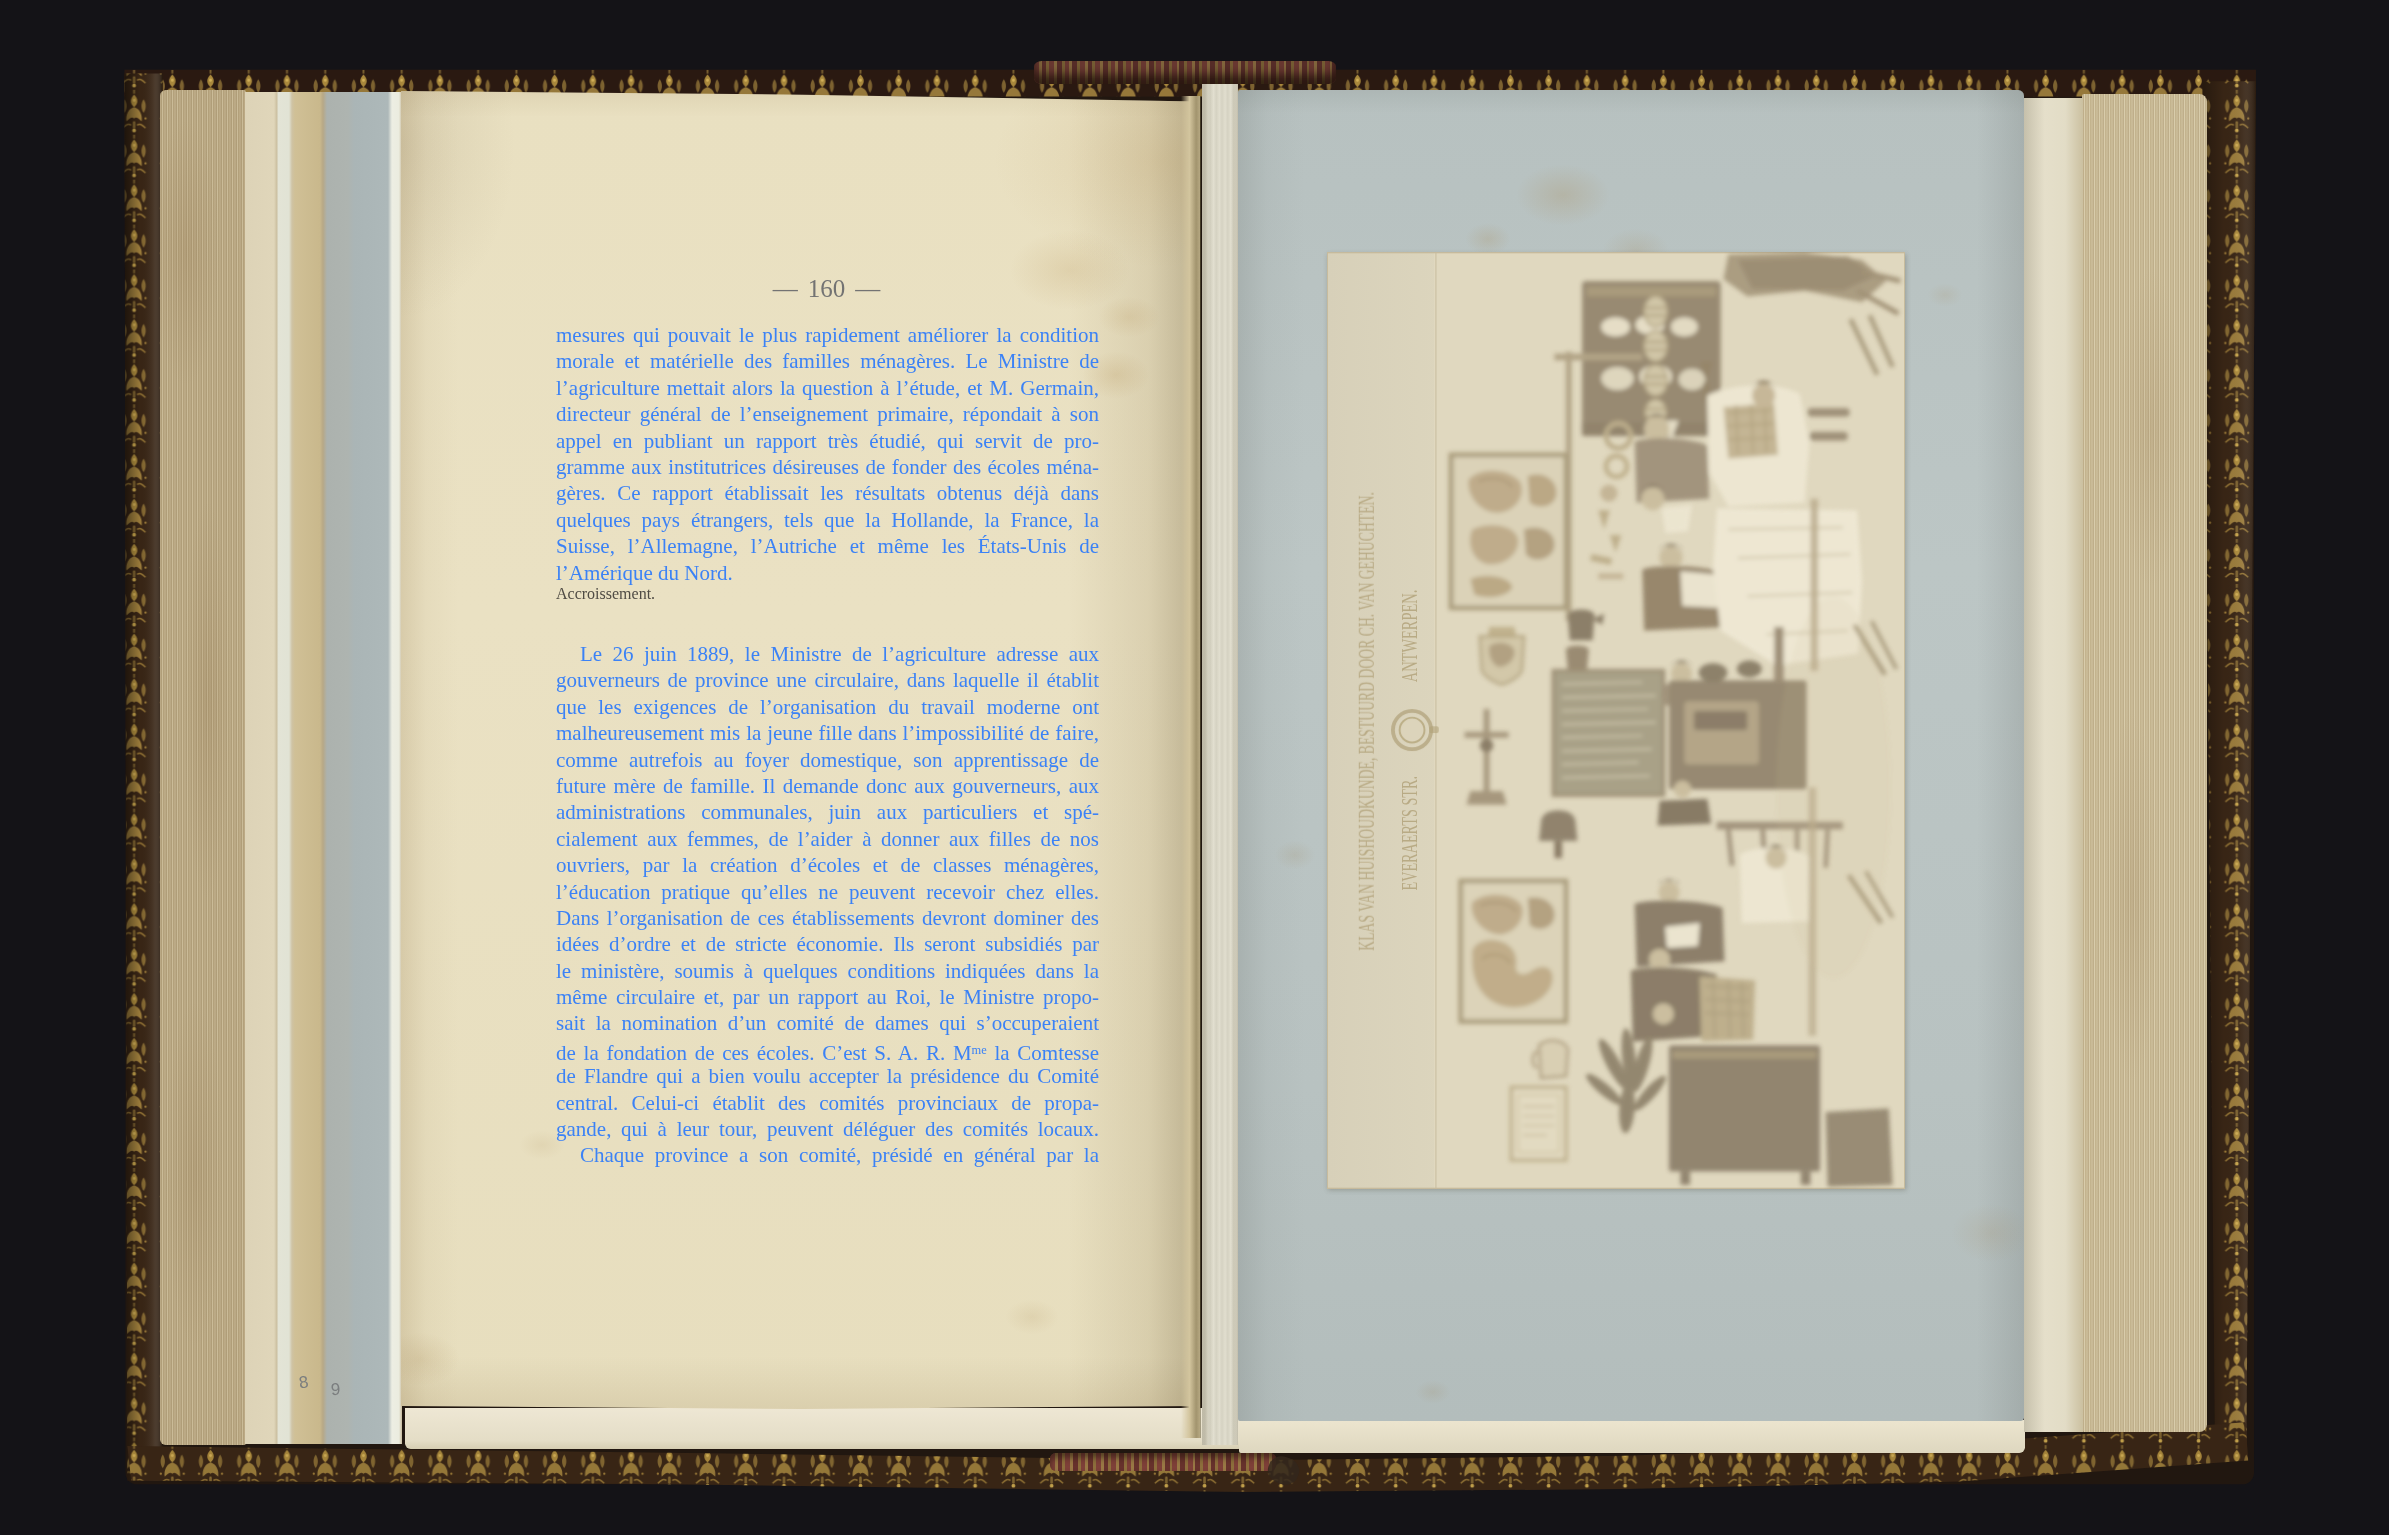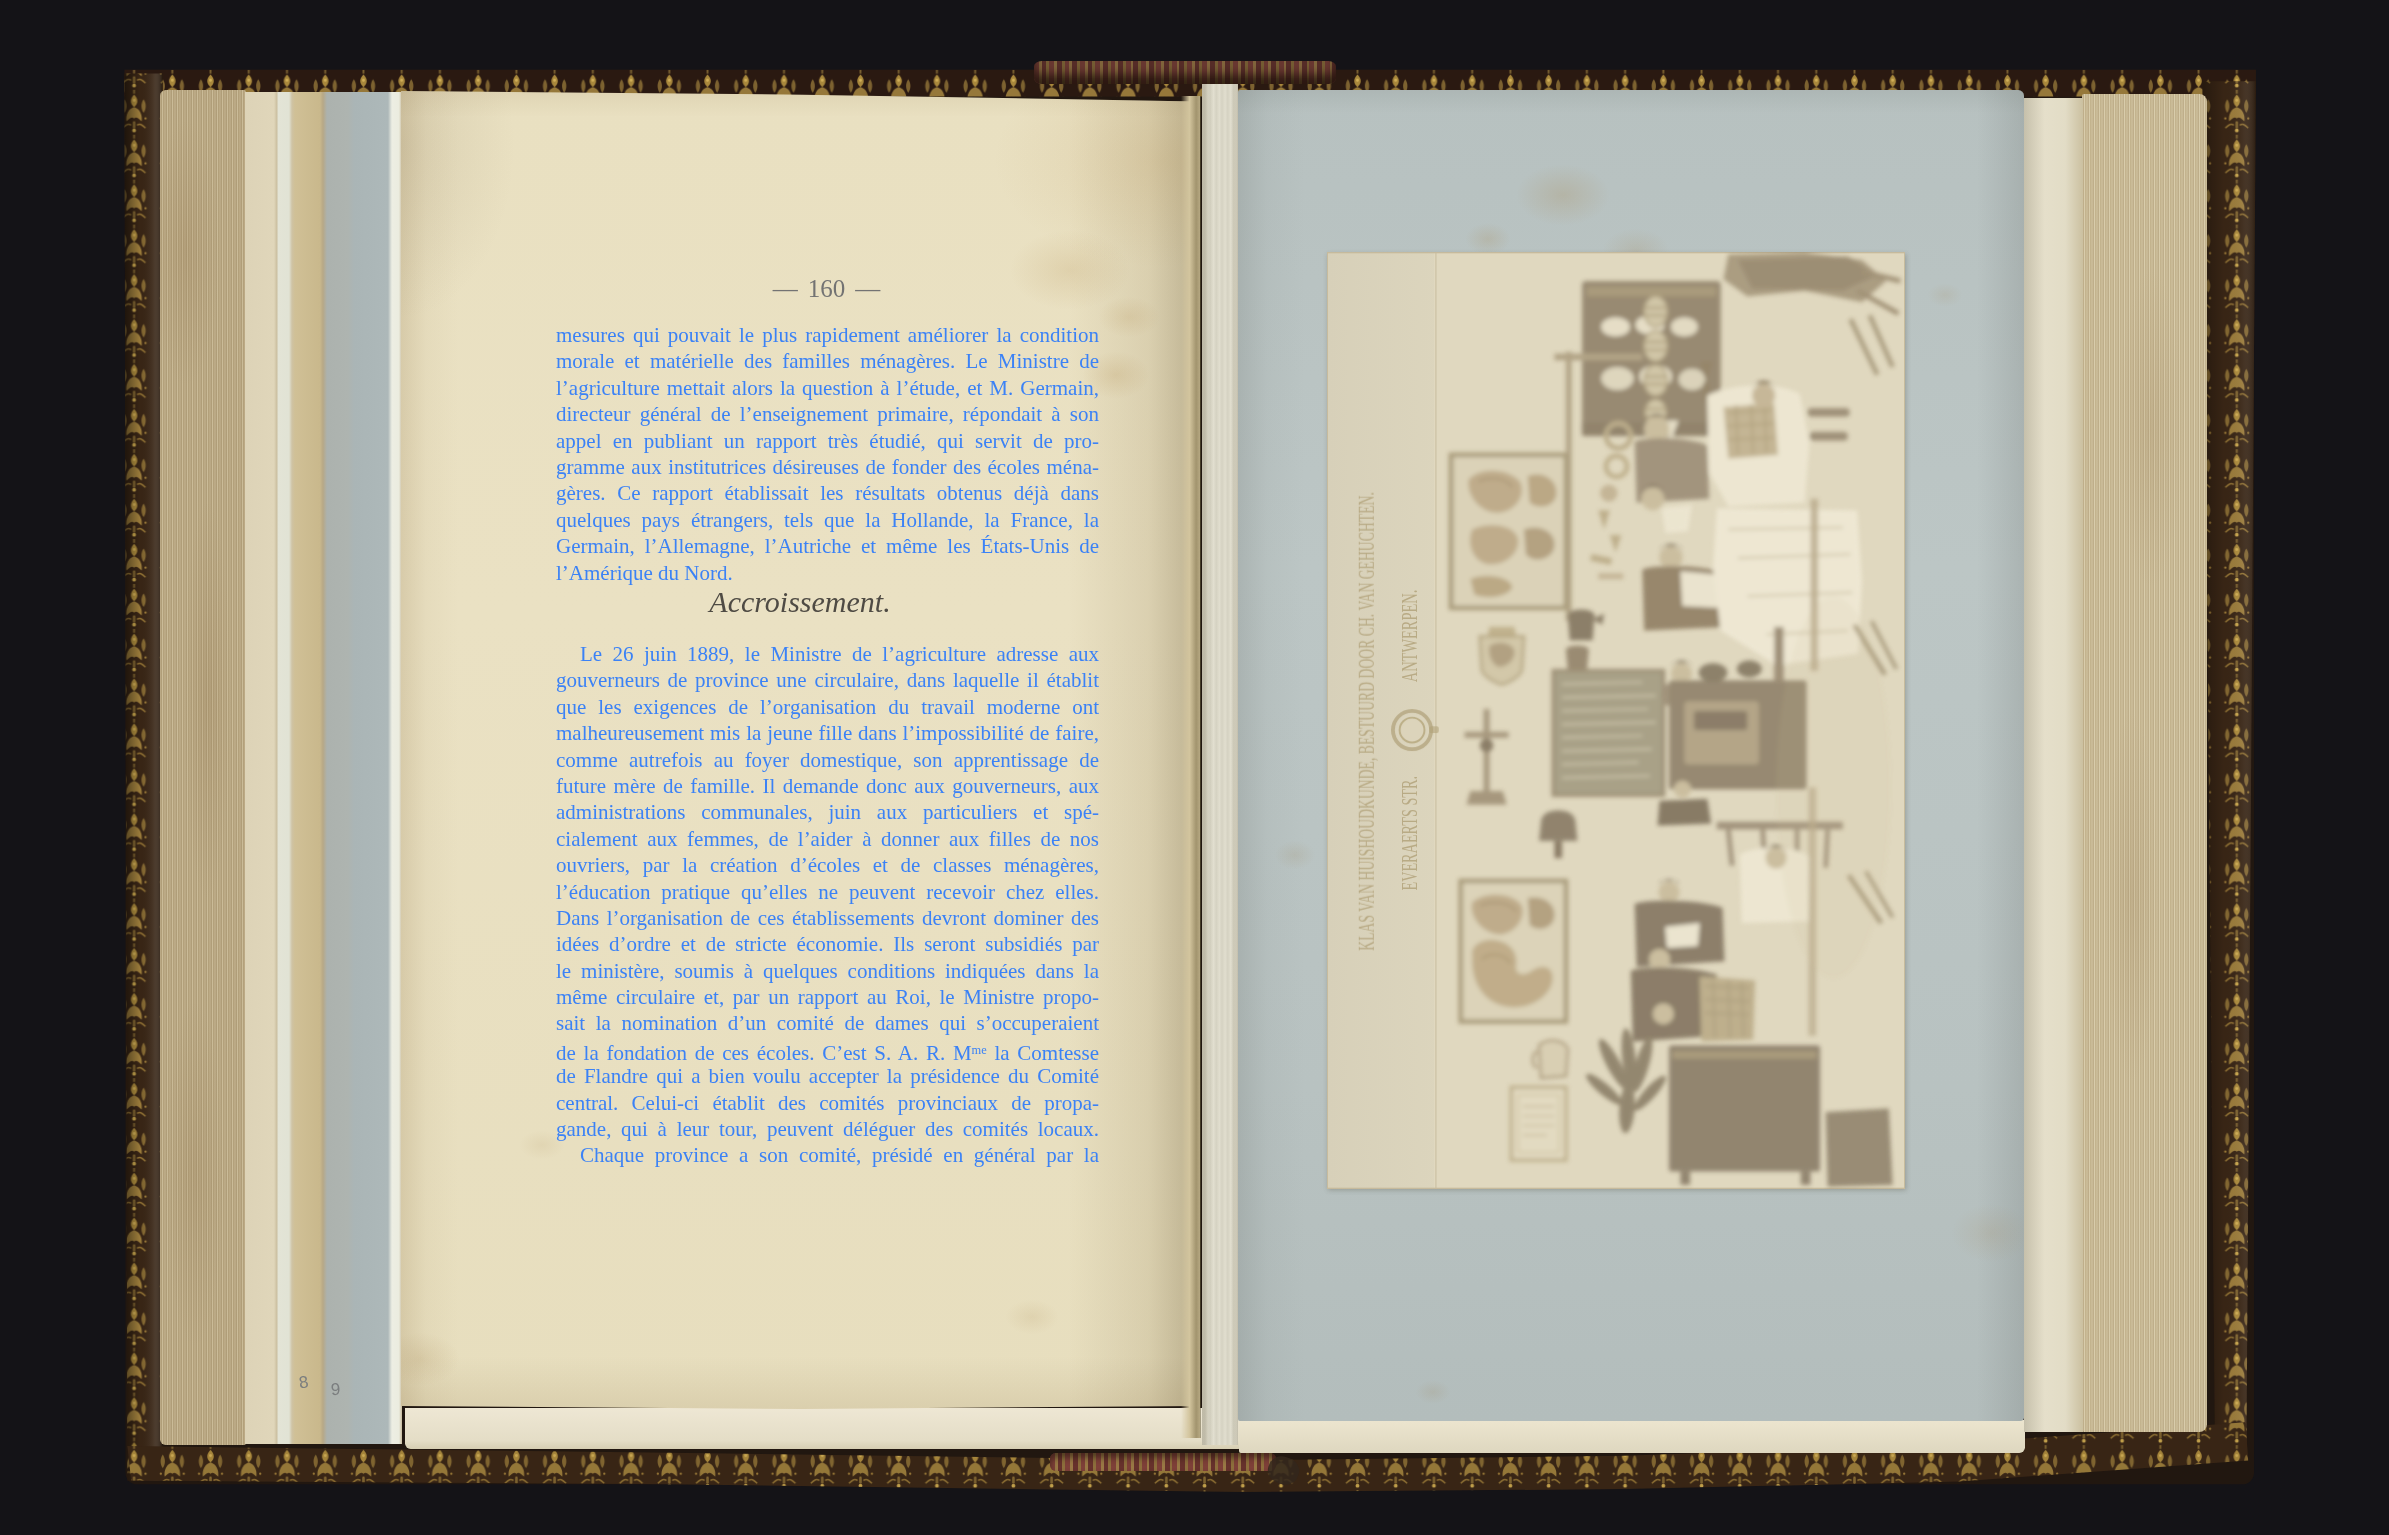--- a/index.html
+++ b/index.html
@@ -81,21 +81,21 @@
 .hbB{left:1050px;top:1453px;width:226px;height:18px;border-radius:5.7px;
  background:repeating-linear-gradient(90deg,#7e4038 0 4.8px,#997845 4.8px 7.6px,#67322c 7.6px 12.4px,#8d6e3c 12.4px 15.3px);
  box-shadow:inset 0 4.8px 6.7px rgba(30,18,10,.55)}
 .hbDark{left:1268px;top:1457px;width:31px;height:27px;border-radius:45%;background:#32271c;opacity:.85;transform:rotate(20deg)}
 
 .pagenum{left:755px;top:275px;width:143px;text-align:center;font-size:25px;color:#737373;letter-spacing:0px;word-spacing:3.8px}
 .txt{left:556px;top:322px;width:543px;font-size:21px;line-height:26.4px;color:#3b82f6}
 .txt .ln{text-align:justify;text-align-last:justify;height:26.4px;white-space:nowrap}
 .txt .ln.last{text-align-last:left}
 .txt .ln.ind{padding-left:24px;box-sizing:border-box}
-.acc{left:556px;top:585px;width:488px;text-align:center;font-style:italic;font-size:30px;color:#4f4b44}
+.acc{left:556px;top:585px;width:488px;text-align:left;font-size:16px;color:#4f4b44}
 .p89{font-family:"Liberation Sans",sans-serif;color:#7b7e7f;font-size:17px}
 sup{font-size:12.4px;vertical-align:5.7px;letter-spacing:0}
 </style></head>
 <body>
 <div id="stage">
 <svg class="abs" style="left:0;top:0" width="2390" height="1535" viewBox="0 0 2500 1606">
 <defs>
 <g id="fleur">
  <rect x="-5" y="-5" width="52" height="57" fill="#2a1911"></rect>
  <path d="M20 5 C16 9 15 14 20 18 C25 14 24 9 20 5 Z" fill="#a9883c"></path>
@@ -155,21 +155,21 @@
 <div class="abs pagenum">— 160 —</div>
 <div class="abs txt" id="para1">
 <div class="ln">mesures qui pouvait le plus rapidement améliorer la condition</div>
 <div class="ln">morale et matérielle des familles ménagères. Le Ministre de</div>
 <div class="ln">l’agriculture mettait alors la question à l’étude, et M. Germain,</div>
 <div class="ln">directeur général de l’enseignement primaire, répondait à son</div>
 <div class="ln">appel en publiant un rapport très étudié, qui servit de pro-</div>
 <div class="ln">gramme aux institutrices désireuses de fonder des écoles ména-</div>
 <div class="ln">gères. Ce rapport établissait les résultats obtenus déjà dans</div>
 <div class="ln">quelques pays étrangers, tels que la Hollande, la France, la</div>
-<div class="ln">Germain, l’Allemagne, l’Autriche et même les États-Unis de</div>
+<div class="ln">Suisse, l’Allemagne, l’Autriche et même les États-Unis de</div>
 <div class="ln last">l’Amérique du Nord.</div>
 </div>
 <div class="abs acc">Accroissement.</div>
 <div class="abs txt" style="top:641px" id="para2">
 <div class="ln ind">Le 26 juin 1889, le Ministre de l’agriculture adresse aux</div>
 <div class="ln">gouverneurs de province une circulaire, dans laquelle il établit</div>
 <div class="ln">que les exigences de l’organisation du travail moderne ont</div>
 <div class="ln">malheureusement mis la jeune fille dans l’impossibilité de faire,</div>
 <div class="ln">comme autrefois au foyer domestique, son apprentissage de</div>
 <div class="ln">future mère de famille. Il demande donc aux gouverneurs, aux</div>

